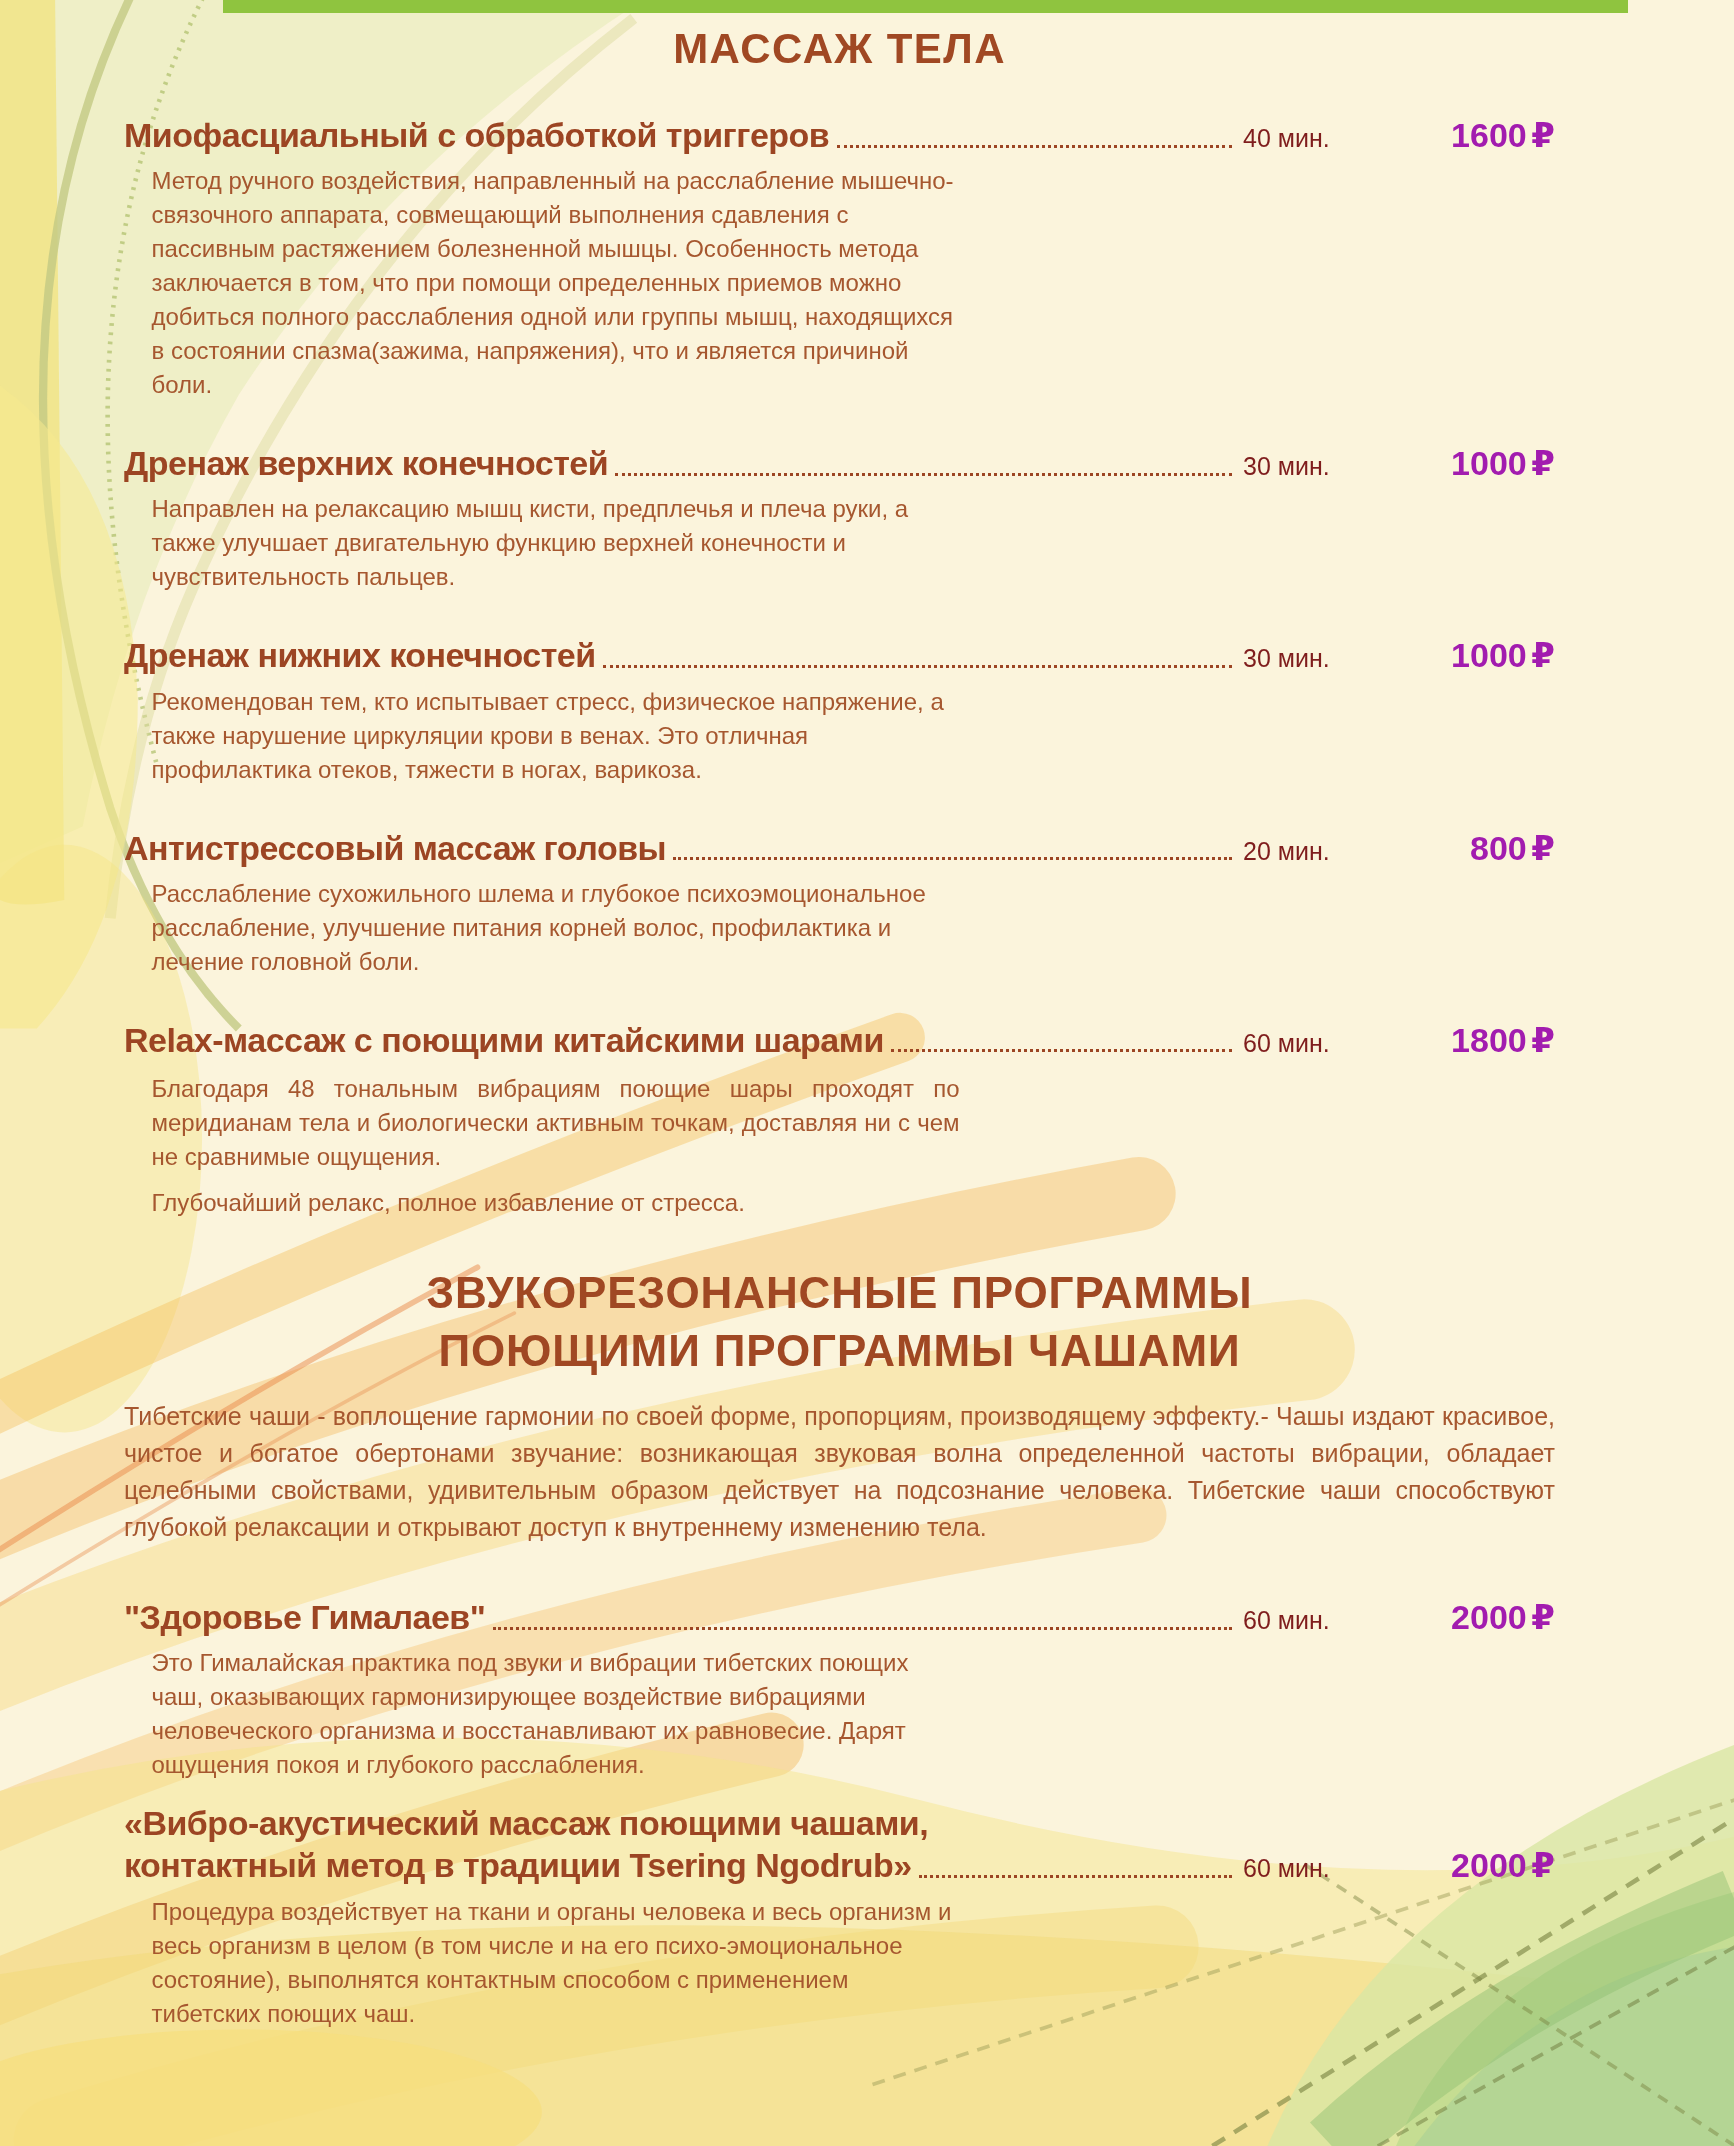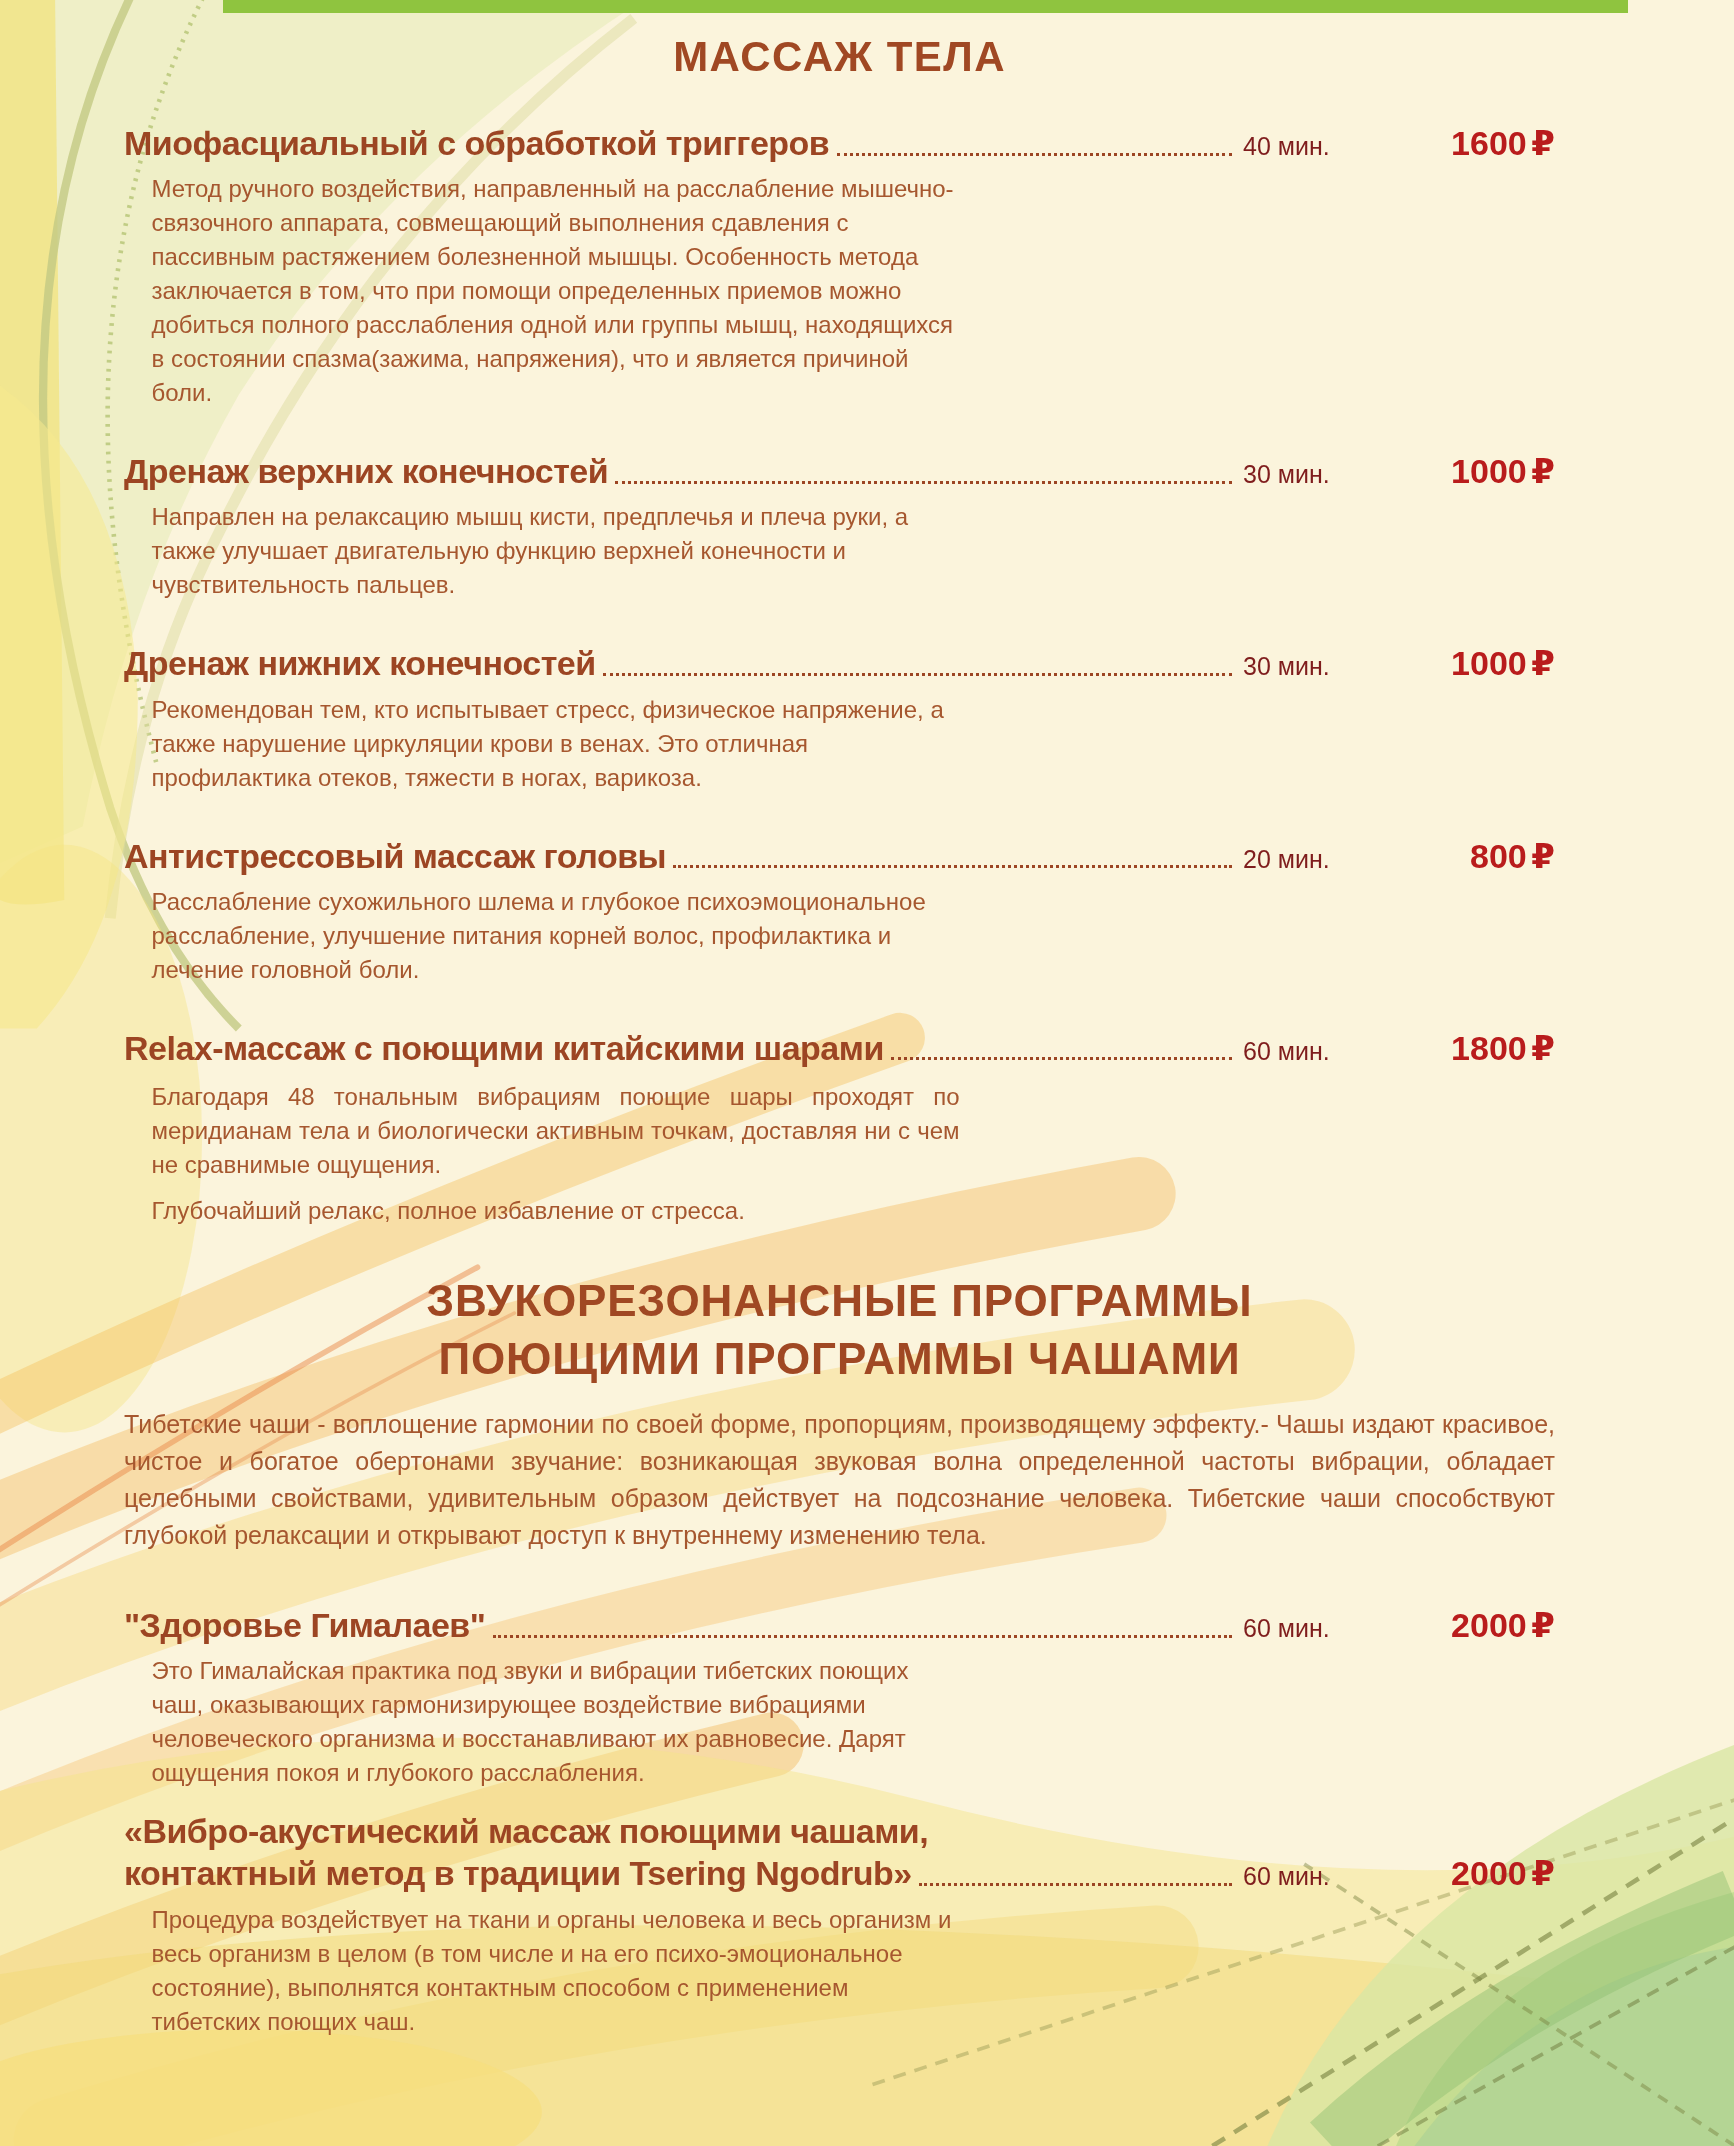--- a/index.html
+++ b/index.html
@@ -13,21 +13,21 @@
   }
   .bg{position:absolute;inset:0;width:100%;height:100%;display:block;}
   .topbar{
     position:absolute;top:0;left:223px;width:1405px;height:13px;
     background:#8FC43F;
   }
   .content{
     position:absolute;left:124px;top:13px;width:1431px;
   }
   h1{
-    margin:19px 0 0;
+    margin:11px 0 0;
     text-align:center;
     font-size:42px;line-height:50px;
     letter-spacing:1.4px;
     color:#A04823;
     font-weight:bold;
   }
   .svc{margin-top:41px;}
   .row{display:flex;align-items:baseline;}
   .name{
     font-size:34px;font-weight:bold;letter-spacing:-0.5px;
@@ -37,21 +37,21 @@
     font-size:34px;font-weight:bold;letter-spacing:-0.5px;
     color:#9C4523;line-height:44px;
   }
   .leader{
     flex:1;min-width:26px;
     border-bottom:3.7px dotted #9C4523;
     align-self:flex-end;
     margin:0 11px 7.3px 7.3px;
   }
   .dur{flex:none;width:138px;font-size:25px;color:#7f1d1d;}
-  .price{flex:none;width:174px;text-align:right;font-size:34px;font-weight:bold;color:#b91c1c;white-space:nowrap;}
+  .price{flex:none;width:174px;text-align:right;font-size:34px;font-weight:bold;color:#a21caf;white-space:nowrap;}
   .rub{font-family:"DejaVu Sans", sans-serif;margin-left:4.6px;}
   .desc{
     margin:9.2px 0 0 27.5px;width:808px;
     font-size:24px;line-height:34px;
     color:#A6572F;
   }
   .desc.mt{margin-top:12px;}
   .desc.just{text-align:justify;}
   h2{
     margin:44px 0 5.5px;

